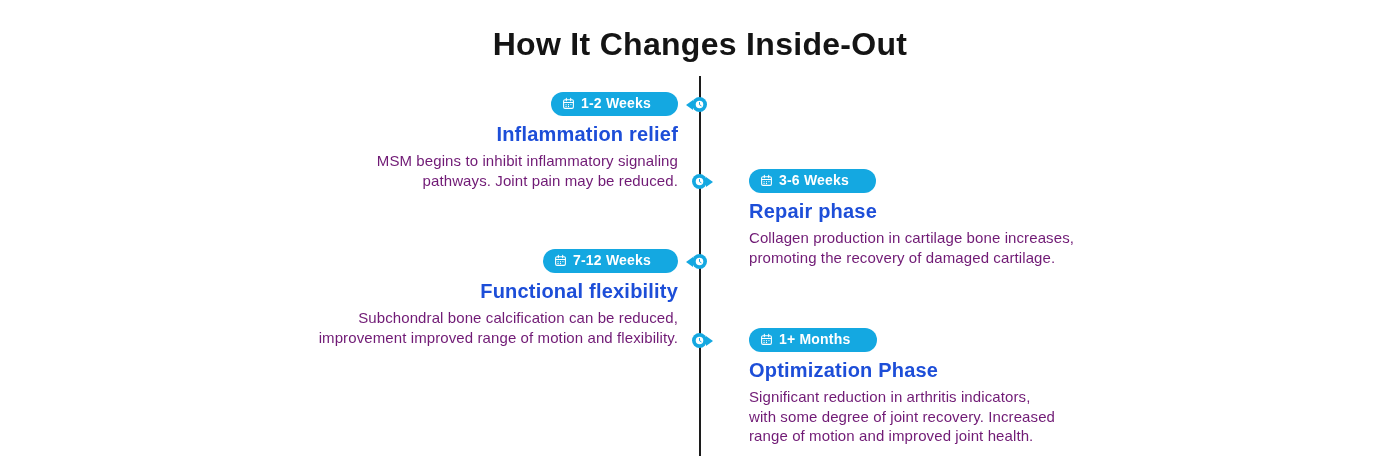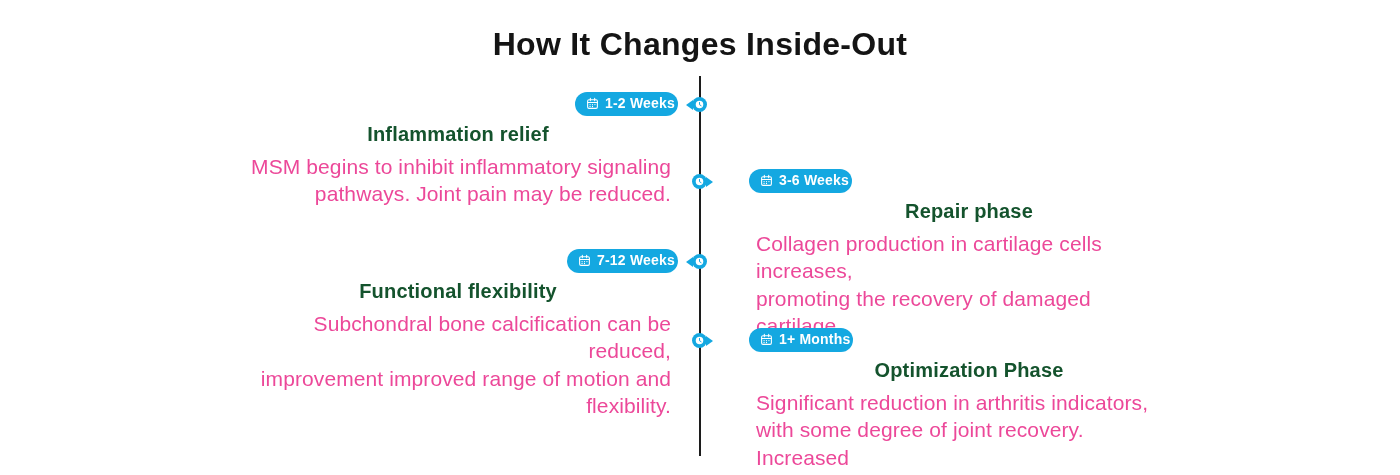--- a/index.html
+++ b/index.html
@@ -36,31 +36,31 @@
 
   
   .item{position:absolute;width:440px;}
   .item.left{right:722px;text-align:right;}
   .item.right{left:749px;text-align:left;}
 
   .badge{
     display:inline-flex;align-items:center;gap:6px;
     background:#14a8e1;color:#ffffff;
     font-size:14px;font-weight:700;letter-spacing:0.2px;
-    padding:3px 3px 4px 11px;border-radius:999px;
+    padding:3px 27px 4px 11px;border-radius:999px;
     line-height:17px;
   }
   .badge svg{display:block;}
 
   .item h2{
     margin:6px 0 5px;font-size:20px;font-weight:800;
-    color:#14532d;letter-spacing:0.2px;line-height:1.2;text-align:center;
+    color:#1d4ed8;letter-spacing:0.2px;line-height:1.2;
   }
   .item p{
-    margin:7px;font-size:21px;line-height:1.30;color:#ec4899;
+    margin:0;font-size:15px;line-height:1.30;color:#701a75;
     white-space:pre-line;letter-spacing:0.1px;
   }
 </style>
 </head>
 <body>
 
 <div class="stage">
 
   <h1 class="title">How It Changes Inside-Out</h1>
 
@@ -124,21 +124,21 @@
       <span>
         <svg width="13" height="13" viewBox="0 0 24 24" fill="none" stroke="#ffffff" stroke-width="2" stroke-linecap="round">
             <rect x="3" y="5" width="18" height="16" rx="2.5"></rect>
             <path d="M3 10h18M8 2.5V7M16 2.5V7"></path>
             <path d="M7.5 14h.01M12 14h.01M16.5 14h.01M7.5 17.5h.01M12 17.5h.01" stroke-width="2.4"></path>
           </svg>
       </span>
       <span>3-6 Weeks</span>
     </span>
     <h2>Repair phase</h2>
-    <p>Collagen production in cartilage cells increases,
+    <p>Collagen production in cartilage bone increases,
 promoting the recovery of damaged cartilage.</p>
   </div>
 
   <div class="item left" style="top:249px">
     <span class="badge">
       <span>
         <svg width="13" height="13" viewBox="0 0 24 24" fill="none" stroke="#ffffff" stroke-width="2" stroke-linecap="round">
             <rect x="3" y="5" width="18" height="16" rx="2.5"></rect>
             <path d="M3 10h18M8 2.5V7M16 2.5V7"></path>
             <path d="M7.5 14h.01M12 14h.01M16.5 14h.01M7.5 17.5h.01M12 17.5h.01" stroke-width="2.4"></path>

